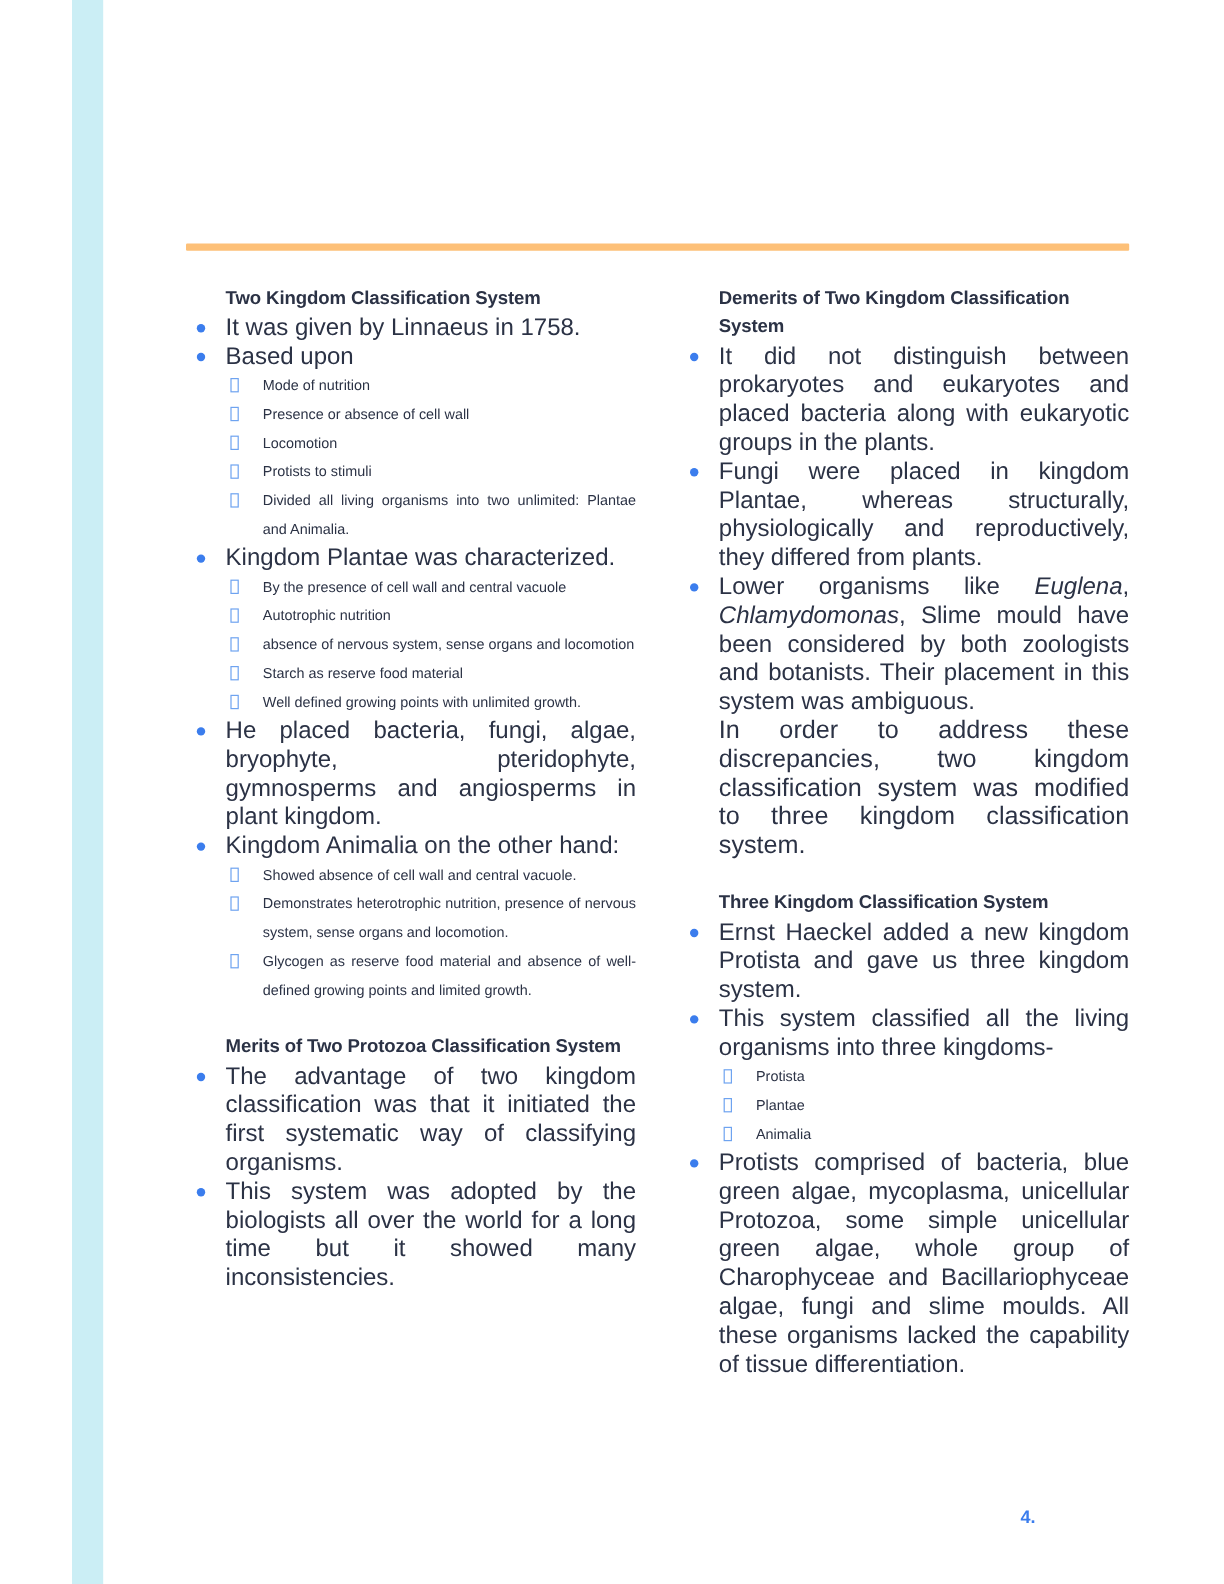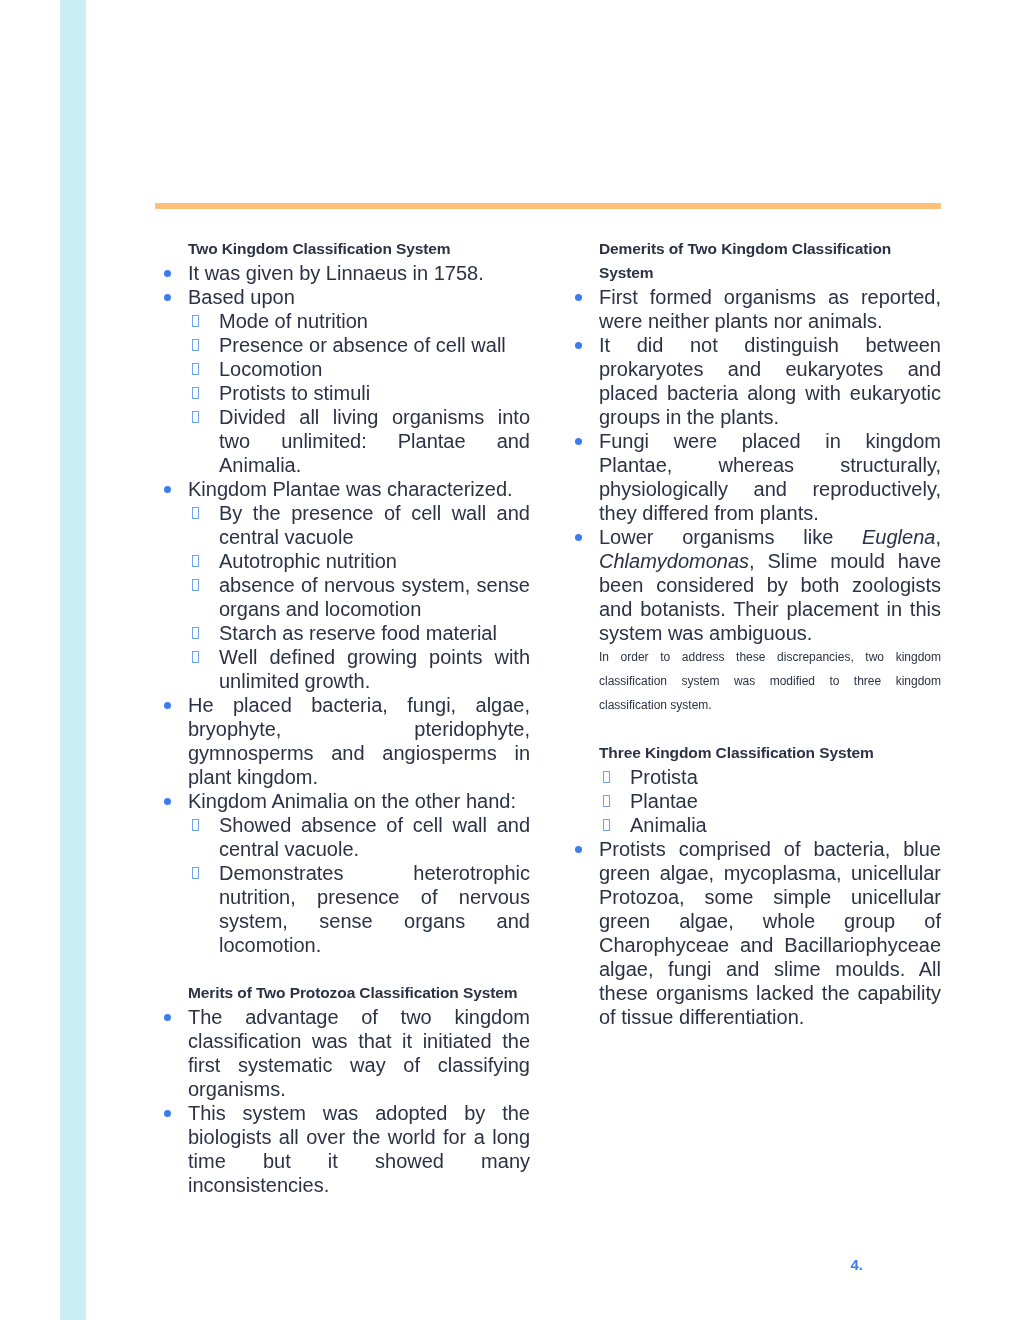--- a/index.html
+++ b/index.html
@@ -87,35 +87,35 @@
     width: 7px;
     height: 7px;
     border-radius: 50%;
     background: #3b7ded;
   }
 
   
   p.plain {
     margin: 0;
     padding-left: 33px;
-    font-size: 12px;
+    font-size: 21px;
     line-height: 24px;
     text-align: justify;
     color: #2b3245;
   }
 
   ul.lvl2 {
     list-style: none;
     margin: 0;
     padding: 0;
   }
   ul.lvl2 > li {
     position: relative;
     padding-left: 64px;
-    font-size: 20px;
+    font-size: 12px;
     line-height: 24px;
     text-align: justify;
     color: #2b3245;
   }
   ul.lvl2 > li > .box {
     position: absolute;
     left: 37px;
     top: 6px;
     width: 7px;
     height: 12px;
@@ -226,20 +226,24 @@
 
       <ul class="lvl2">
         <li>
           <span class="box"></span>
           <span>Showed absence of cell wall and central vacuole.</span>
         </li>
         <li>
           <span class="box"></span>
           <span>Demonstrates heterotrophic nutrition, presence of nervous system, sense organs and locomotion.</span>
         </li>
+        <li>
+          <span class="box"></span>
+          <span>Glycogen as reserve food material and absence of well-defined growing points and limited growth.</span>
+        </li>
       </ul>
 
       <div class="block-gap"></div>
 
       <h3 class="heading">Merits of Two Protozoa Classification System</h3>
 
       <ul class="lvl1">
         <li>
           <span class="dot"></span>
           <span>The advantage of two kingdom classification was that it initiated the first systematic way of classifying organisms.</span>
@@ -252,42 +256,48 @@
 
     </div>
 
     <div class="col right">
 
       <h3 class="heading">Demerits of Two Kingdom Classification System</h3>
 
       <ul class="lvl1">
         <li>
           <span class="dot"></span>
-          <span>First formed organisms as reported, were neither plants nor animals.</span>
-        </li>
-        <li>
-          <span class="dot"></span>
           <span>It did not distinguish between prokaryotes and eukaryotes and placed bacteria along with eukaryotic groups in the plants.</span>
         </li>
         <li>
           <span class="dot"></span>
           <span>Fungi were placed in kingdom Plantae, whereas structurally, physiologically and reproductively, they differed from plants.</span>
         </li>
         <li>
           <span class="dot"></span>
           <span>Lower organisms like </span><em>Euglena</em><span>, </span><em>Chlamydomonas</em><span>, Slime mould have been considered by both zoologists and botanists. Their placement in this system was ambiguous.</span>
         </li>
       </ul>
 
       <p class="plain">In order to address these discrepancies, two kingdom classification system was modified to three kingdom classification system.</p>
 
       <div class="block-gap"></div>
 
       <h3 class="heading">Three Kingdom Classification System</h3>
 
+      <ul class="lvl1">
+        <li>
+          <span class="dot"></span>
+          <span>Ernst Haeckel added a new kingdom Protista and gave us three kingdom system.</span>
+        </li>
+        <li>
+          <span class="dot"></span>
+          <span>This system classified all the living organisms into three kingdoms-</span>
+        </li>
+      </ul>
 
       <ul class="lvl2">
         <li>
           <span class="box"></span>
           <span>Protista</span>
         </li>
         <li>
           <span class="box"></span>
           <span>Plantae</span>
         </li>

